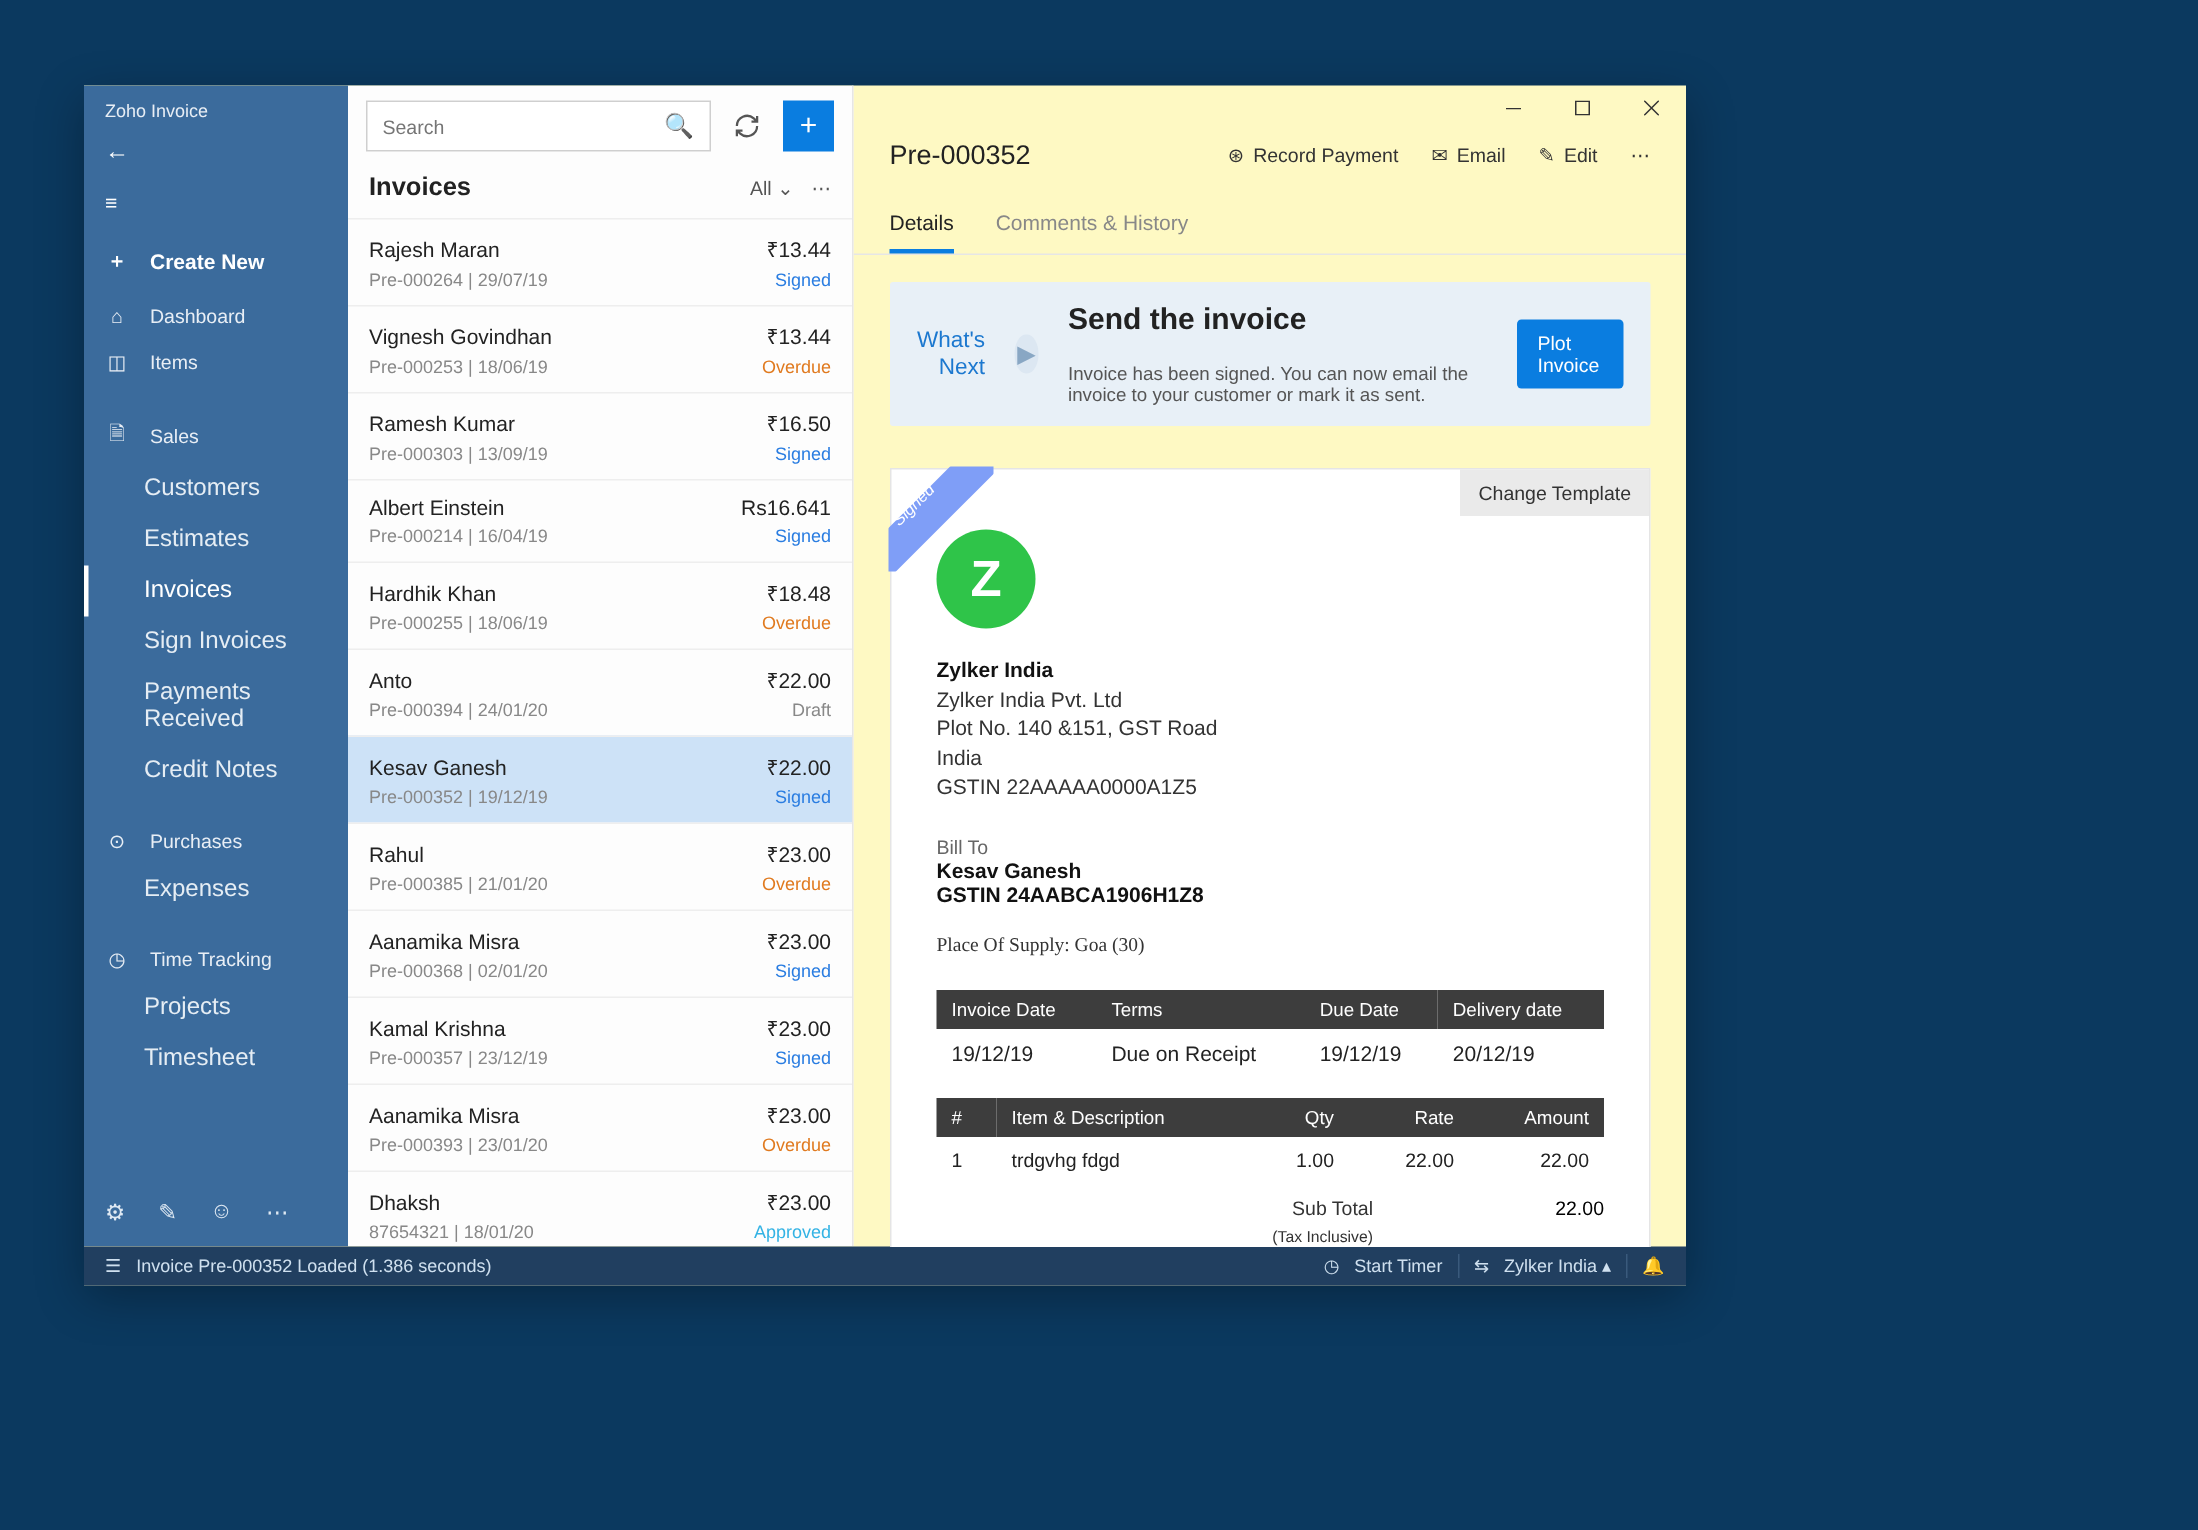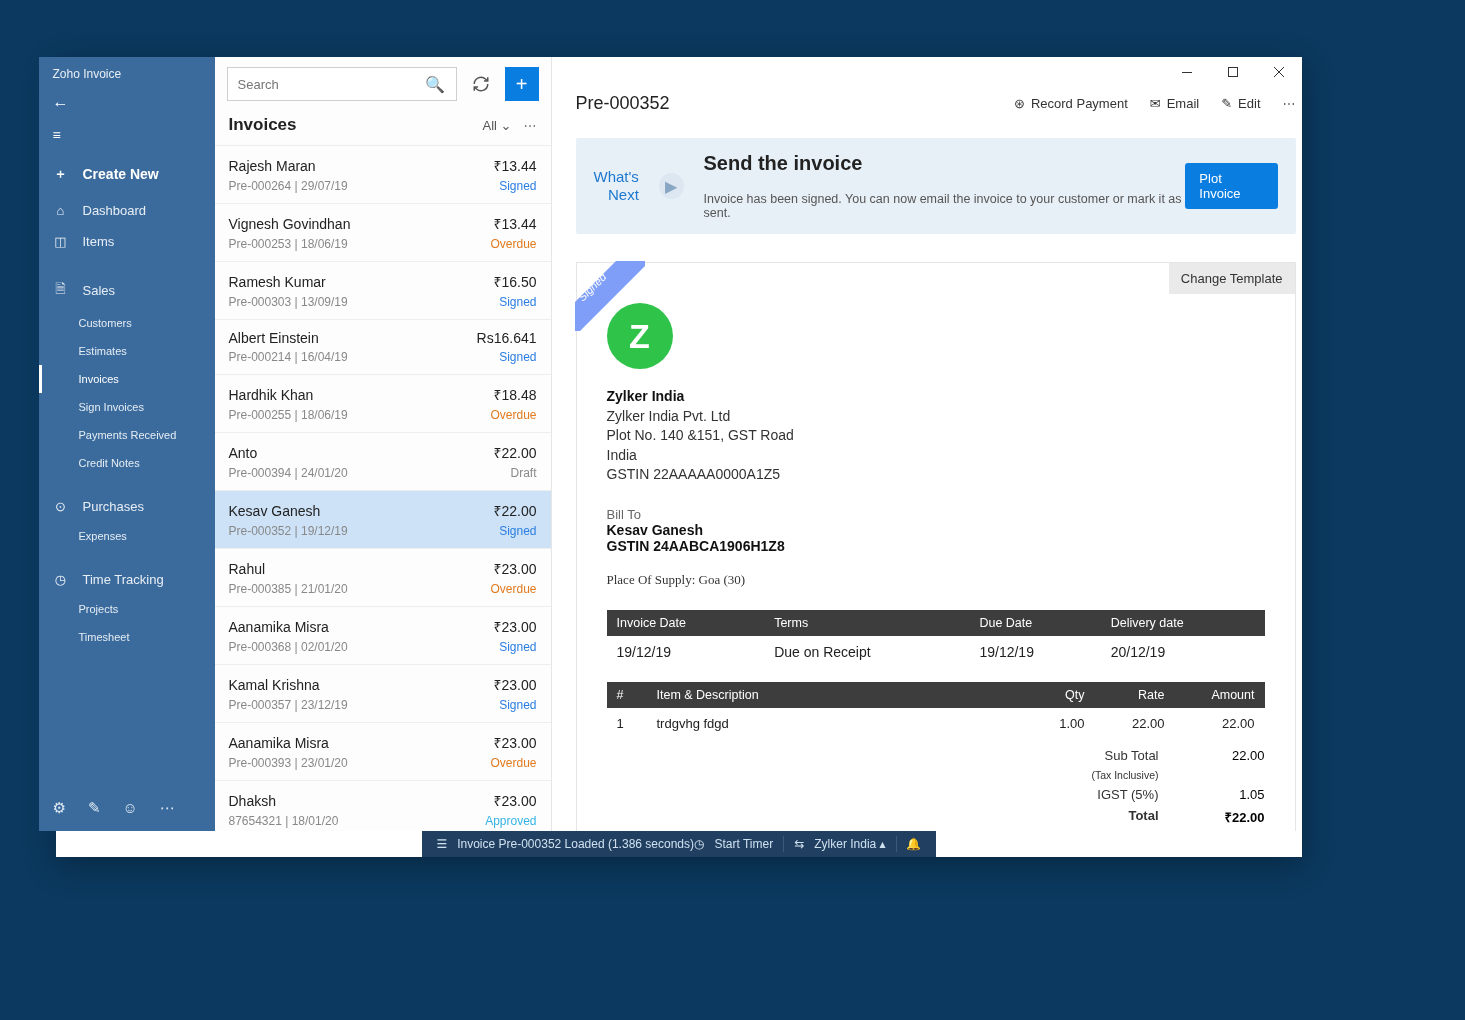--- a/index.html
+++ b/index.html
@@ -1,28 +1,28 @@
 <!DOCTYPE html>
 <html><head>
 <meta charset="utf-8">
 <style>
   * { margin: 0; padding: 0; box-sizing: border-box; font-family: "Segoe UI", Arial, sans-serif; }
   body { background: #0b395f; width: 1465px; height: 1020px; overflow: hidden; position: relative; }
-  .window { position: absolute; left: 56px; top: 57px; width: 1246px; height: 800px; background: #ffffff; display: flex; flex-direction: column; box-shadow: 0 8px 30px rgba(0,0,0,.3); align-items: center; }
+  .window { position: absolute; left: 56px; top: 57px; width: 1068px; height: 800px; background: #fef9c3; display: flex; flex-direction: column; box-shadow: 0 8px 30px rgba(0,0,0,.3); }
   .chrome-close, .chrome-max, .chrome-min { position: absolute; top: 0; width: 46px; height: 30px; display:flex; align-items:center; justify-content:center; color:#333; font-size:11px;}
   .chrome-close{ right:0;} .chrome-max{ right:46px;} .chrome-min{ right:92px;}
   .main-area{ flex:1; display:flex; overflow:hidden; }
   
   .sidebar{ width:176px; background:#3b6b9c; color:#dfe9f3; display:flex; flex-direction:column; font-size:13px;}
   .sidebar .title{ padding:10px 14px 6px; font-size:12px; color:#e8eef5;}
   .sidebar .back{ padding:6px 14px 10px; font-size:16px; color:#fff;}
   .sidebar .ham{ padding:6px 14px 10px; color:#fff; font-size:14px; }
   .side-row{ display:flex; align-items:center; gap:14px; padding:8px 14px; color:#e8eef5; cursor:default;}
   .side-row.strong{ font-weight:600; font-size:14px; color:#fff; padding:12px 14px;}
-  .side-sub{ padding:8px 27px 8px 40px; color:#e5edf4; font-size:11px;}
+  .side-sub{ padding:8px 27px 8px 40px; color:#e5edf4; font-size:16px;}
   .side-sub.sel{ border-left:3px solid #fff; padding-left:37px; color:#fff;}
   .side-spacer{ flex:1;}
   .side-bottom{ display:flex; gap:22px; padding:10px 14px 14px; color:#dfe9f3;}
   .side-bottom span{ font-size:15px;}
   .side-ico{ width:16px; display:inline-block; text-align:center; font-size:13px;}
   
   .midcol{ width:337px; border-right:1px solid #e6e6e6; background:#fdfdfd; display:flex; flex-direction:column;}
   .mid-top{ padding:10px 12px 0; display:flex; gap:8px; align-items:center;}
   .searchbox{ flex:1; height:34px; border:1px solid #cfcfcf; background:#fff; display:flex; align-items:center; padding:0 10px; color:#777;}
   .searchbox input{ border:none; outline:none; flex:1; font-size:13px; color:#333; background:transparent;}
@@ -77,21 +77,21 @@
   .billto .nm{ font-weight:700; color:#111;}
   .supply{ margin-top:18px; font-family:"Times New Roman",serif; font-size:13px; color:#333;}
   .meta-tbl{ width:100%; margin-top:22px; border-collapse:collapse; font-family:"Times New Roman",serif;}
   .meta-tbl thead td{ background:#3d3d3d; color:#fff; padding:6px 10px; font-size:12.5px;}
   .meta-tbl tbody td{ padding:8px 10px; font-size:14px; color:#222;}
   .items-tbl{ width:100%; margin-top:14px; border-collapse:collapse; font-family:"Times New Roman",serif;}
   .items-tbl thead td{ background:#3d3d3d; color:#fff; padding:6px 10px; font-size:12.5px;}
   .items-tbl tbody td{ padding:8px 10px; font-size:13px; color:#222;}
   .tr{ text-align:right;}
   .totals{ margin-top:6px; font-family:"Times New Roman",serif;}
-  .totals .row{ display:flex; justify-content:flex-end; gap:26px; padding:3px 0; font-size:13px;}
+  .totals .row{ display:flex; justify-content:flex-end; gap:74px; padding:3px 0; font-size:13px;}
   .totals .row .lab{ width:160px; text-align:right; color:#333;}
   .totals .row .val{ width:80px; text-align:right;}
   .totals .note{ font-size:10.5px; color:#666; text-align:right;}
   .totals .bold{ font-weight:700;}
   
   .statusbar{ height:26px; background:#213f60; color:#cfe0ef; display:flex; align-items:center; justify-content:space-between; padding:0 14px; font-size:12px;}
   .statusbar .left, .statusbar .right{ display:flex; align-items:center; gap:10px;}
   .statusbar .div{ width:1px; height:16px; background:#3a5a7c;}
   svg{ display:block;}
 </style>
@@ -326,20 +326,24 @@
           <div class="act">
               <span>✉</span>
               <span>Email</span>
             </div>
           <div class="act">
               <span>✎</span>
               <span>Edit</span>
             </div>
           <div class="act">⋯</div>
         </div>
+      </div>
+      <div class="tabs">
+        <div class="tab active">Details</div>
+        <div class="tab">Comments &amp; History</div>
       </div>
       <div class="det-body">
         <div class="banner">
           <div class="banner-left">
             <div class="wn"><span>What's</span><br><span>Next</span></div>
             <div class="arrow-badge">▶</div>
             <div class="banner-text">
               <h4>Send the invoice</h4>
               <p>Invoice has been signed. You can now email the invoice to your customer or mark it as sent.</p>
             </div>

